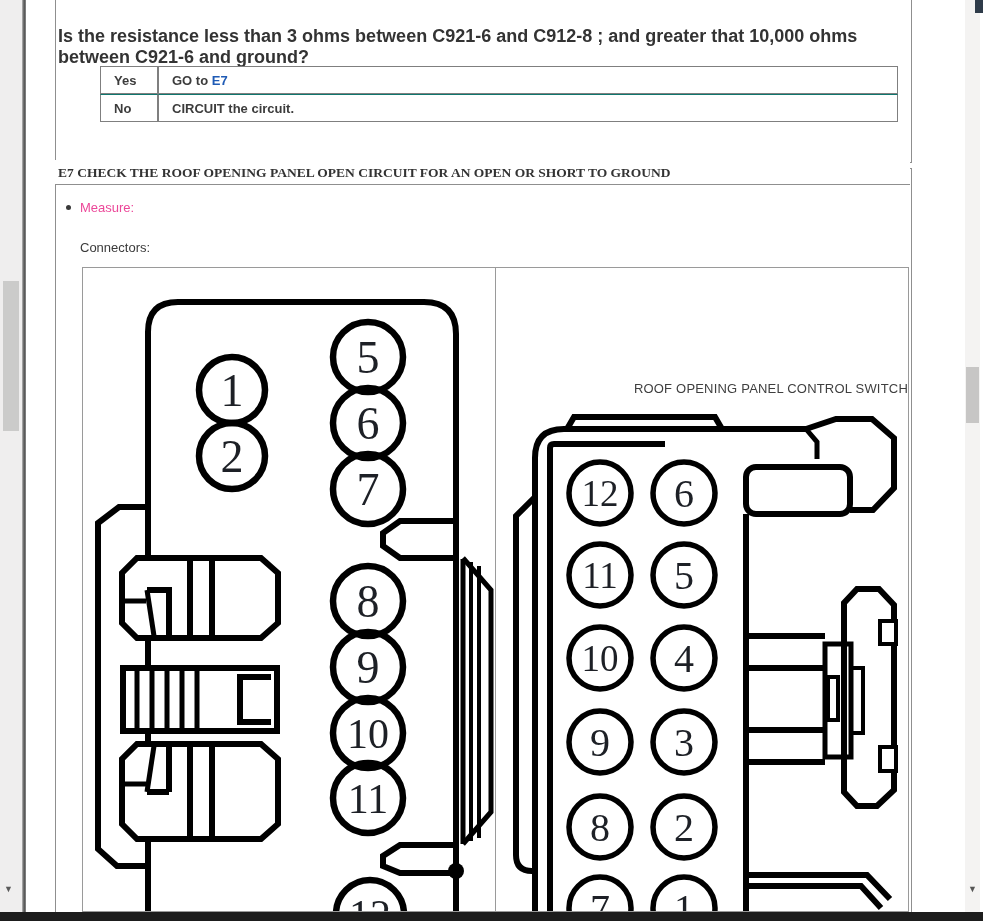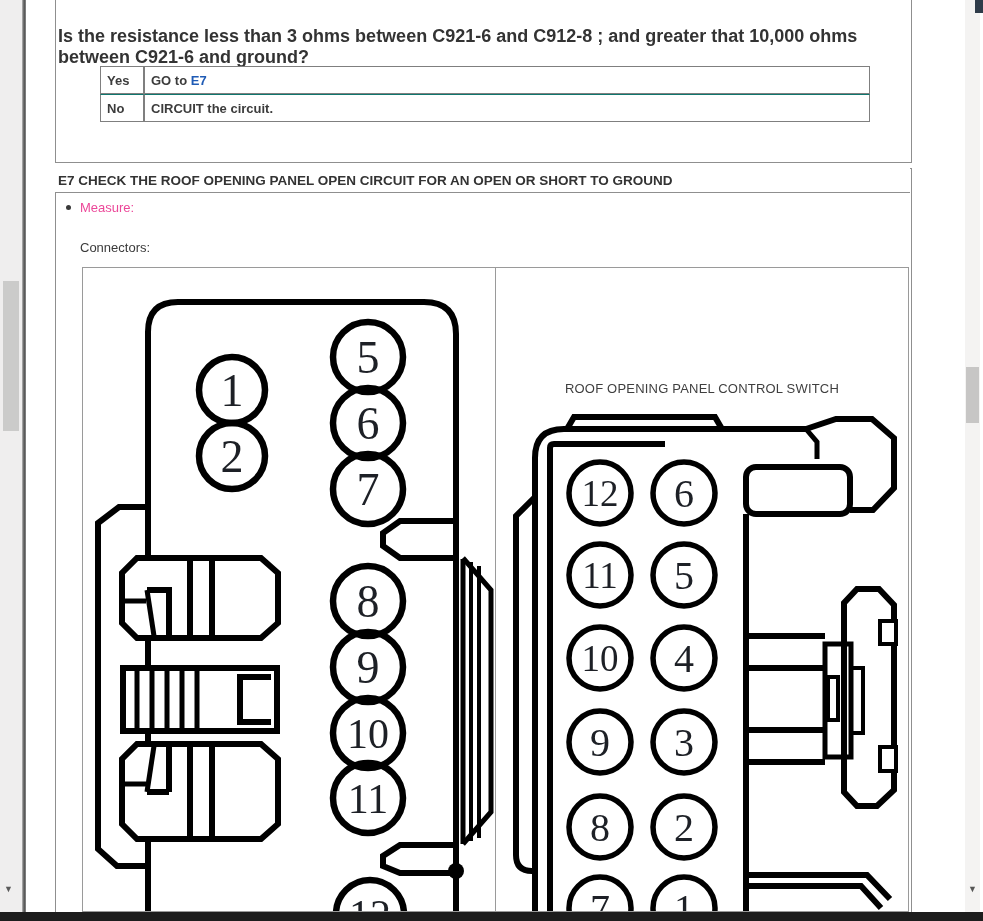--- a/index.html
+++ b/index.html
@@ -14,46 +14,46 @@
   #rail-edge{left:22px;top:0;width:4px;height:921px;
              background:linear-gradient(to right,#b9b9b9,#4f4f4f 55%,#8e8e8e);}
 
   
   #box1{left:55px;top:0;width:857px;height:163px;background:#fff;
         border:1px solid #8f8f8f;border-top:none;box-sizing:border-box;}
   #question{left:58px;top:26px;width:845px;font-size:18px;font-weight:bold;color:#333;}
 
   #yn-table{left:100px;top:66px;border-collapse:separate;border-spacing:0;}
   #yn-table td{border:1px solid #7f7f7f;height:26px;font-size:13px;color:#3c3c3c;
-               background:#fff;padding:0 6px;}
+               background:#fff;padding:0 13px;}
   #yn-table td.lbl{font-weight:bold;width:30px;}
   #yn-table td.txt{width:712px;font-weight:bold;}
   #yn-table tr+tr td{border-top:1px solid #0f766e;}
   a.doclink{color:#1f5bb5;text-decoration:none;}
 
   
   #box2{left:55px;top:168px;width:857px;height:753px;background:#fff;
         border:1px solid #8f8f8f;border-bottom:none;box-sizing:border-box;}
-  #e7-header{left:55px;top:168px;width:855px;height:25px;border-bottom:1px solid #8f8f8f;
-             background:#fff;box-sizing:border-box;}
+  #e7-header{left:55px;top:160px;width:855px;height:25px;border-bottom:1px solid #8f8f8f;
+             background:#fff;box-sizing:border-box;font-family:Liberation Serif, serif;}
   #e7-header span{display:block;padding:5px 0 0 3px;font-size:13.5px;font-weight:bold;color:#333;}
   #bullet-dot{left:66px;top:205px;width:5px;height:5px;border-radius:50%;background:#3a3a3a;}
   #measure{left:80px;top:200px;font-size:13px;color:#ec4899;}
   #connectors{left:80px;top:240px;font-size:13px;color:#3a3a3a;text-align:center;}
 
   
   #diagram{left:82px;top:267px;width:827px;height:645px;border:1px solid #9a9a9a;
            box-sizing:border-box;background:#fff;overflow:hidden;}
   #cell-left{position:absolute;left:0;top:0;width:413px;height:643px;
              border-right:1px solid #9a9a9a;box-sizing:border-box;}
   #cell-right{position:absolute;left:413px;top:0;width:412px;height:643px;}
   .diag-title{position:absolute;width:100%;text-align:center;font-size:13px;color:#3f3f3f;
               letter-spacing:.2px;}
   #title-left{top:8px;}
-  #title-right{top:113px;}
+  #title-right{top:113px;text-align:right;}
   svg{position:absolute;left:0;top:0;}
   .ln{fill:none;stroke:#000;stroke-width:6;stroke-linejoin:miter;stroke-linecap:butt;}
   .ln5{fill:none;stroke:#000;stroke-width:5;}
   .ln4{fill:none;stroke:#000;stroke-width:4;}
   .pin-num{font-family:"Liberation Serif",serif;fill:#1d2026;}
 
   
   #vtrack{left:965px;top:0;width:15px;height:912px;background:#f4f3f2;}
   #vcap{left:975px;top:0;width:8px;height:13px;background:#2e3b49;}
   #vthumb{left:966px;top:367px;width:13px;height:56px;background:#c7c6c5;}

